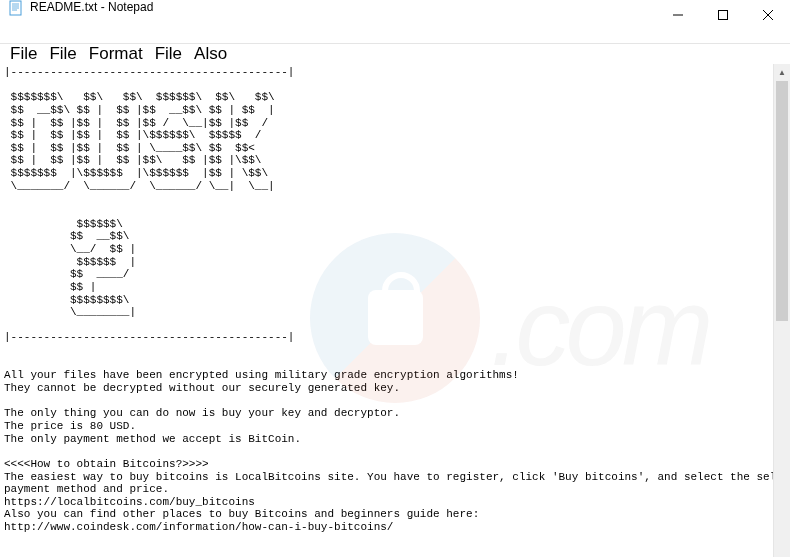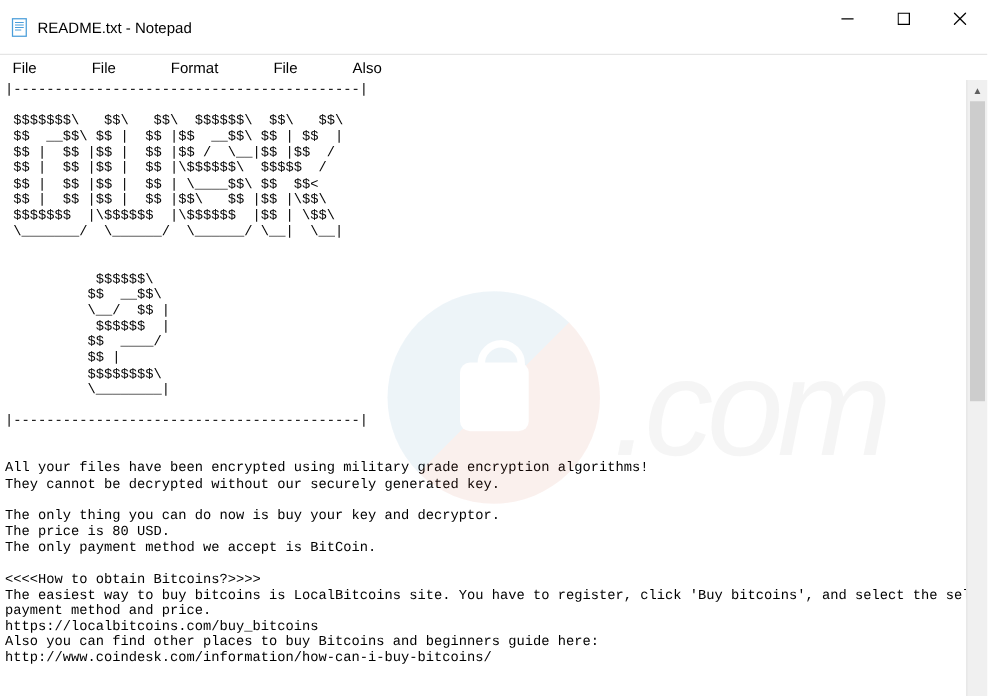--- a/index.html
+++ b/index.html
@@ -7,21 +7,20 @@
       font-family: "Segoe UI", Tahoma, sans-serif;
       background: #fff;
       width: 790px;
       height: 557px;
       overflow: hidden;
       position: relative;
     }
     .titlebar {
       height: 44px;
       display: flex;
-      align-items: center;
       border-bottom: 1px solid #e5e5e5;
       background: #fff;
       position: relative;
     }
     .titlebar-icon {
       width: 16px;
       height: 16px;
       margin-left: 8px;
       margin-right: 6px;
       display: flex;
@@ -45,23 +44,22 @@
       justify-content: center;
       background: transparent;
       border: none;
       cursor: pointer;
     }
     .menubar {
       height: 20px;
       display: flex;
       align-items: center;
       padding-left: 4px;
-      font-size: 12px;
-      background: #fff;
-      gap: 32px;
+      font-size: 17px;
+      background: #fff;
     }
     .menu-item {
       padding: 2px 6px;
       cursor: pointer;
     }
     .content-wrapper {
       position: relative;
       height: calc(557px - 50px);
       display: flex;
     }

